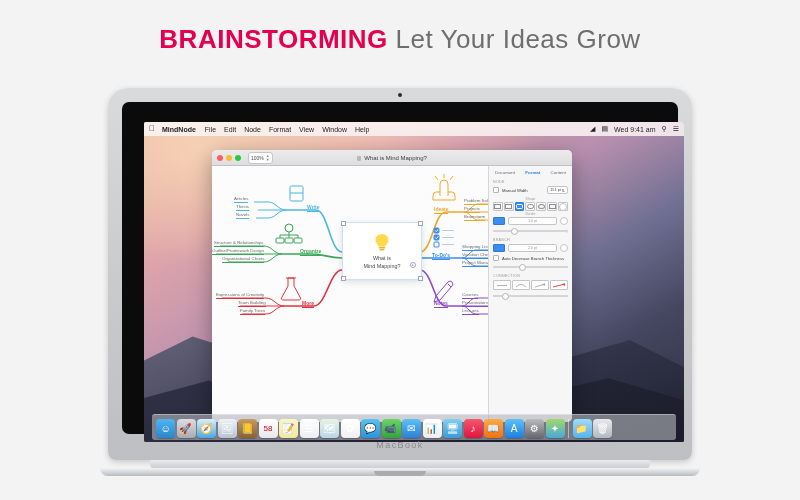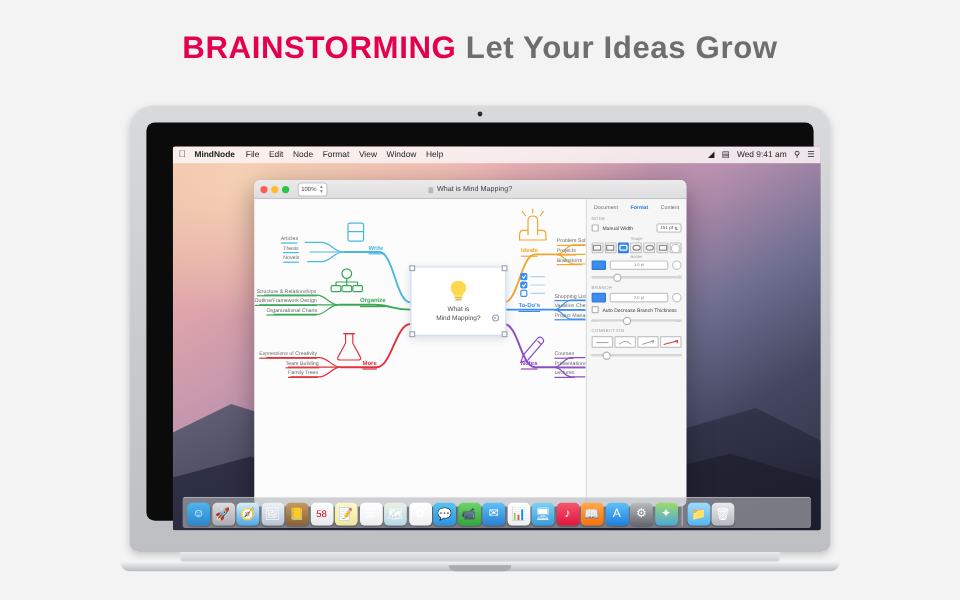--- a/index.html
+++ b/index.html
@@ -9,21 +9,21 @@
     background:#f2f2f2;
   }
   .page{position:relative;width:800px;height:500px;background:#f3f3f3;}
 
   
   .headline{
     position:absolute;left:0;top:24px;width:800px;text-align:center;
     font-size:26px;letter-spacing:.5px;white-space:nowrap;
   }
   .headline .hl-bold{color:#e4004e;font-weight:bold;}
-  .headline .hl-light{color:#6e6e6e;font-weight:bold;}
+  .headline .hl-light{color:#6e6e6e;font-weight:normal;}
 
   
   .laptop{position:absolute;left:108px;top:88px;width:584px;height:372px;}
   .lid{
     position:absolute;left:0;top:0;width:584px;height:372px;
     background:linear-gradient(180deg,#d9dadc 0%,#c9cbcd 50%,#bdbfc2 100%);
     border-radius:20px 20px 8px 8px;
     box-shadow:0 2px 6px rgba(0,0,0,.18);
   }
   .lid-inner{
@@ -561,19 +561,20 @@
               <span class="dock-ic" style="background: linear-gradient(rgb(157, 220, 251), rgb(83, 180, 239));">
                 <span style="font-size: 10px; color: rgb(255, 255, 255);">📁</span>
               </span>
               <span class="dock-ic" style="background: linear-gradient(rgb(232, 234, 238), rgb(180, 184, 191));">
                 <span style="font-size: 10px; color: rgb(255, 255, 255);">🗑</span>
               </span>
             </div>
         </div>
 
       </div>
+      <div class="label-macbook">MacBook</div>
     </div>
     <div class="hinge"></div>
     <div class="base"></div>
     <div class="notch"></div>
   </div>
 
 </div>
 
 </body></html>

